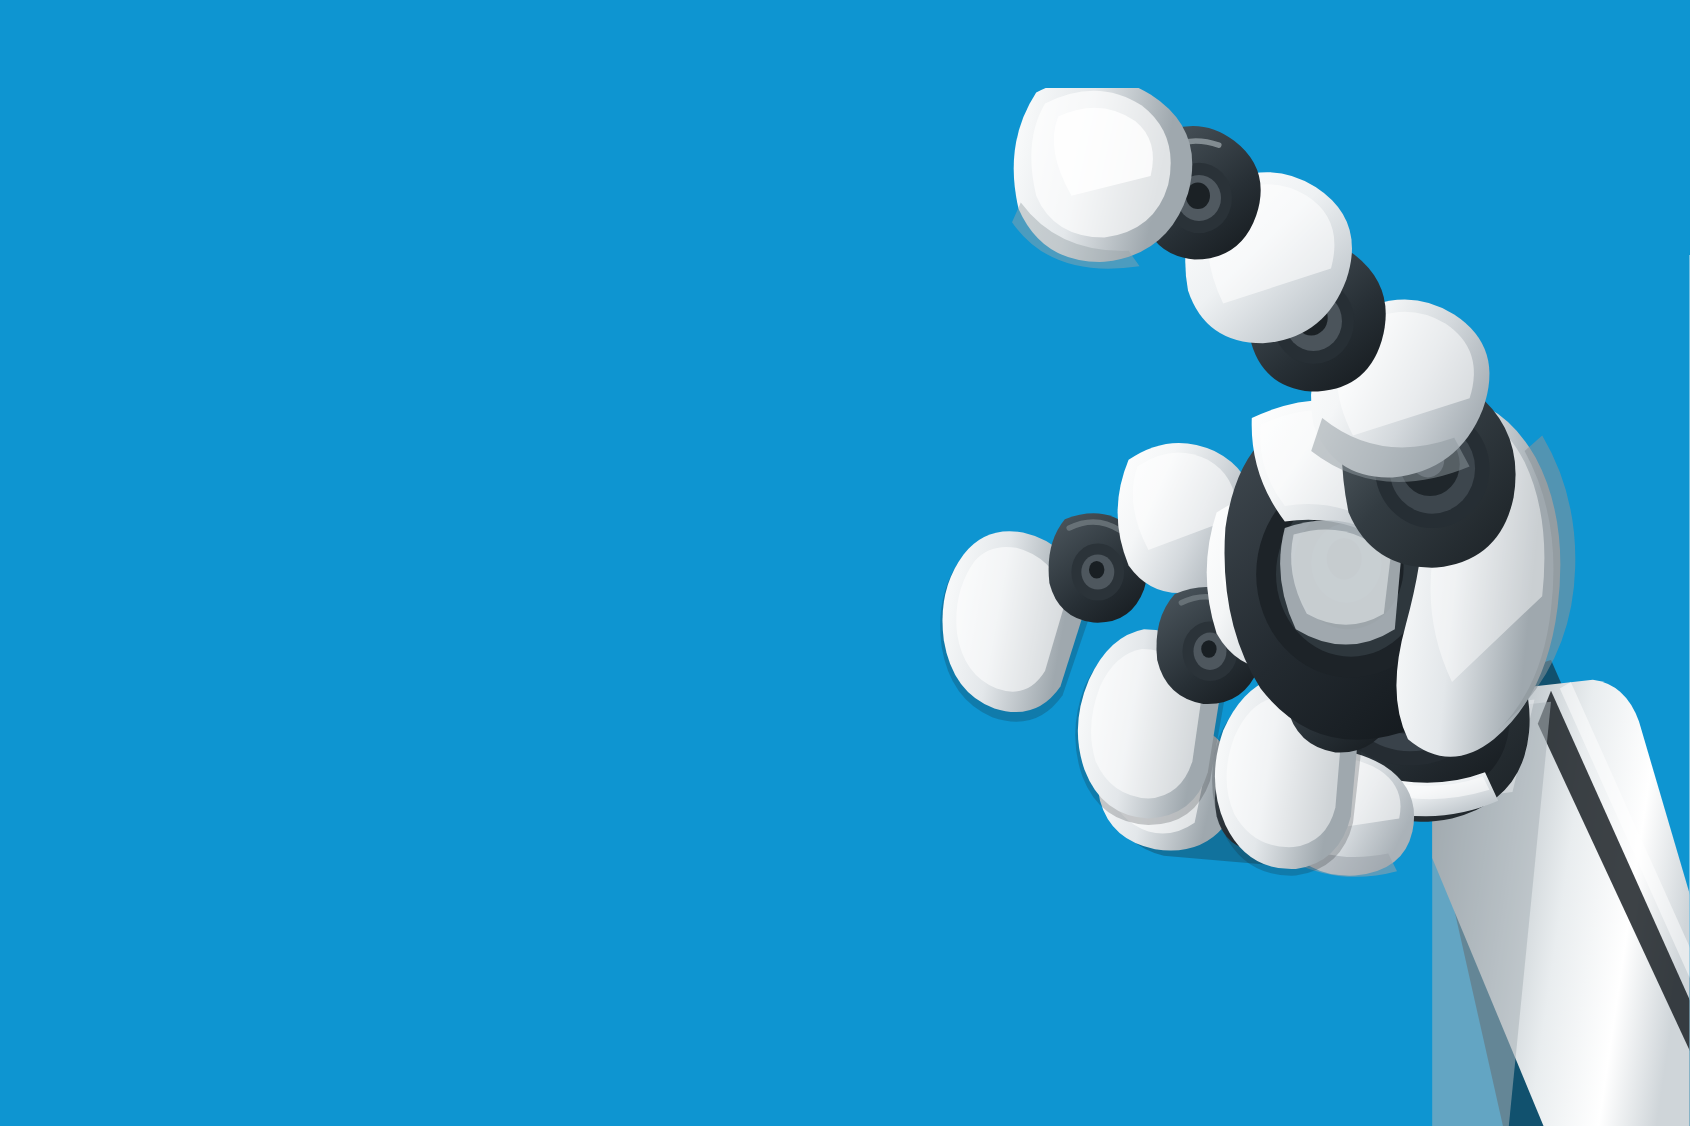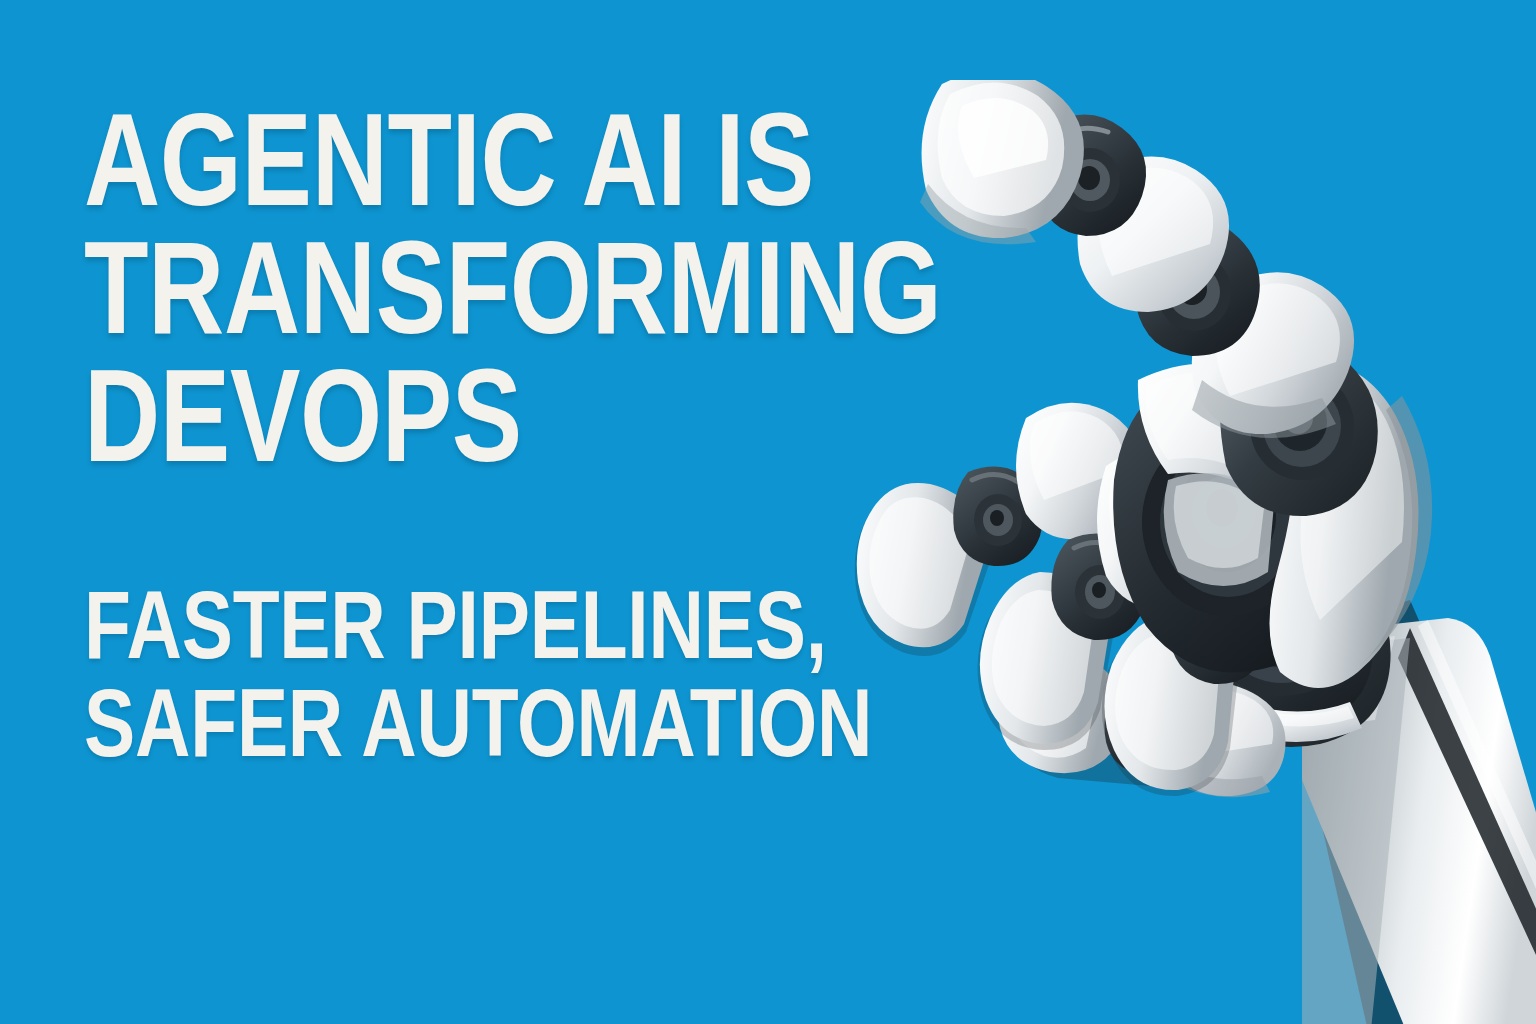--- a/index.html
+++ b/index.html
@@ -279,30 +279,14 @@
         <path d="M206 58 Q230 42 258 52" stroke="#b0b9bf" stroke-width="5" fill="none" opacity="0.62" stroke-linecap="round"></path>
 
         <path d="M92 4 Q148 -24 196 6 Q246 38 230 96 Q212 152 154 158 Q98 160 76 110 Q62 50 92 4 Z" fill="url(#gWhiteV)"></path>
         <path d="M100 14 Q148 -10 188 16 Q222 42 212 88 Q200 130 154 136 Q108 136 92 98 Q80 48 100 14 Z" fill="#ffffff" opacity="0.68"></path>
         <path d="M112 26 Q150 8 182 30 Q204 48 196 80 L124 98 Q100 56 112 26 Z" fill="#ffffff" opacity="0.8"></path>
         <path d="M78 104 Q112 150 176 148 L186 162 Q106 174 70 122 Z" fill="#9aa3a9" opacity="0.45"></path>
       </g>
     </svg>
   </div>
 
-  <div class="text-block">
-
-    <h1 class="headline">
-      <span class="hl-line">AGENTIC AI IS</span>
-      <span class="hl-line">TRANSFORMING</span>
-      <span class="hl-line">DEVOPS</span>
-    </h1>
-
-    <div class="sub-gap"></div>
-
-    <h2 class="subhead">
-      <span class="sb-line">FASTER PIPELINES,</span>
-      <span class="sb-line">SAFER AUTOMATION</span>
-    </h2>
-
-  </div>
 
 </div>
 
 </body></html>

